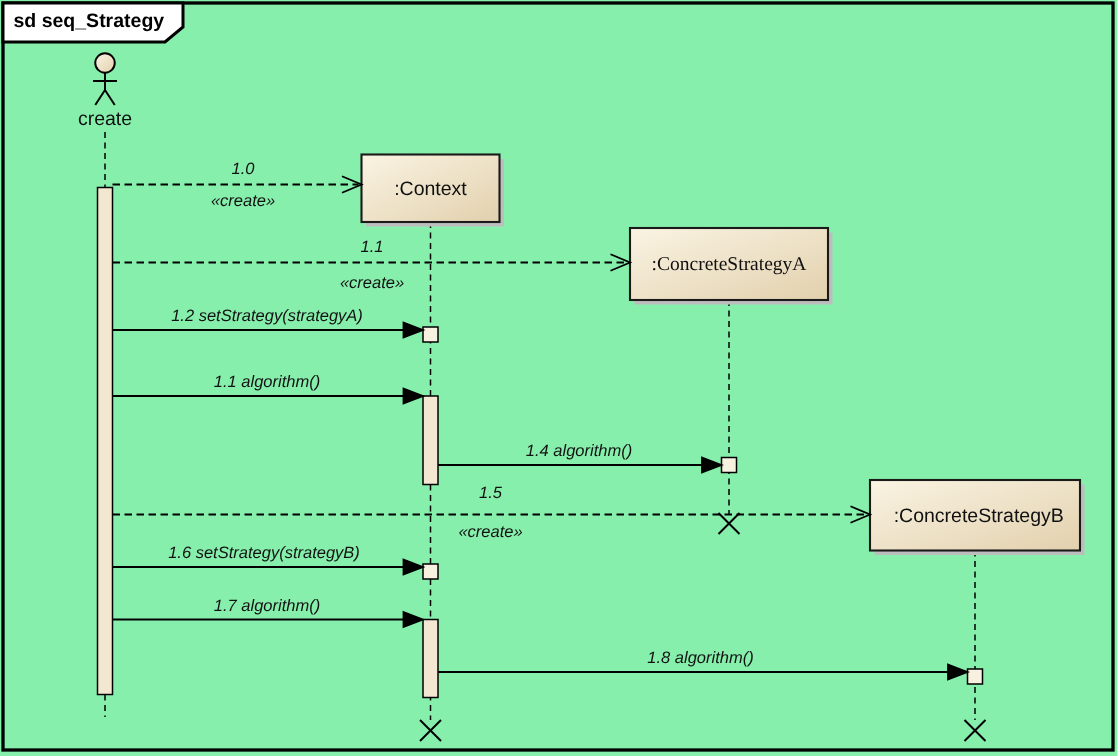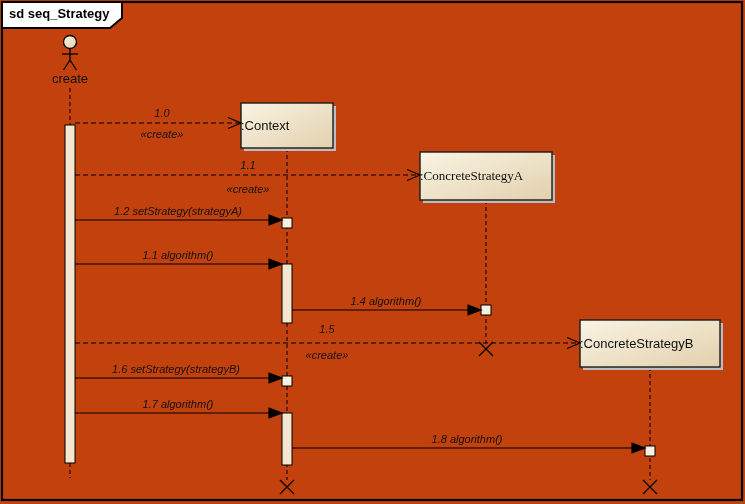--- a/index.html
+++ b/index.html
@@ -1,26 +1,26 @@
 <!DOCTYPE html>
 <html><head>
 <meta charset="utf-8">
 <style>
   html,body{margin:0;padding:0;background:#fff;}
   .stage{
-    position:relative;width:745px;height:504px;background:#c2410c;
+    position:relative;width:745px;height:504px;background:#86efac;
     font-family:"Liberation Sans",sans-serif;overflow:hidden;
   }
   .stage svg{position:absolute;left:0;top:0;}
   .lbl{
     position:absolute;transform:translateX(-50%);
     font-size:11px;color:#121212;white-space:nowrap;line-height:14px;font-style:italic;
   }
   .obj-lbl{
-    position:absolute;font-size:13px;color:#101010;text-align:left;
+    position:absolute;font-size:13px;color:#101010;text-align:center;
     line-height:15px;white-space:nowrap;
   }
   .actor-lbl{
     position:absolute;transform:translateX(-50%);
     font-size:13px;color:#101010;white-space:nowrap;
   }
   .frame-title{
     position:absolute;left:9px;top:6px;
     font-size:13px;font-weight:bold;color:#000;white-space:nowrap;
   }

